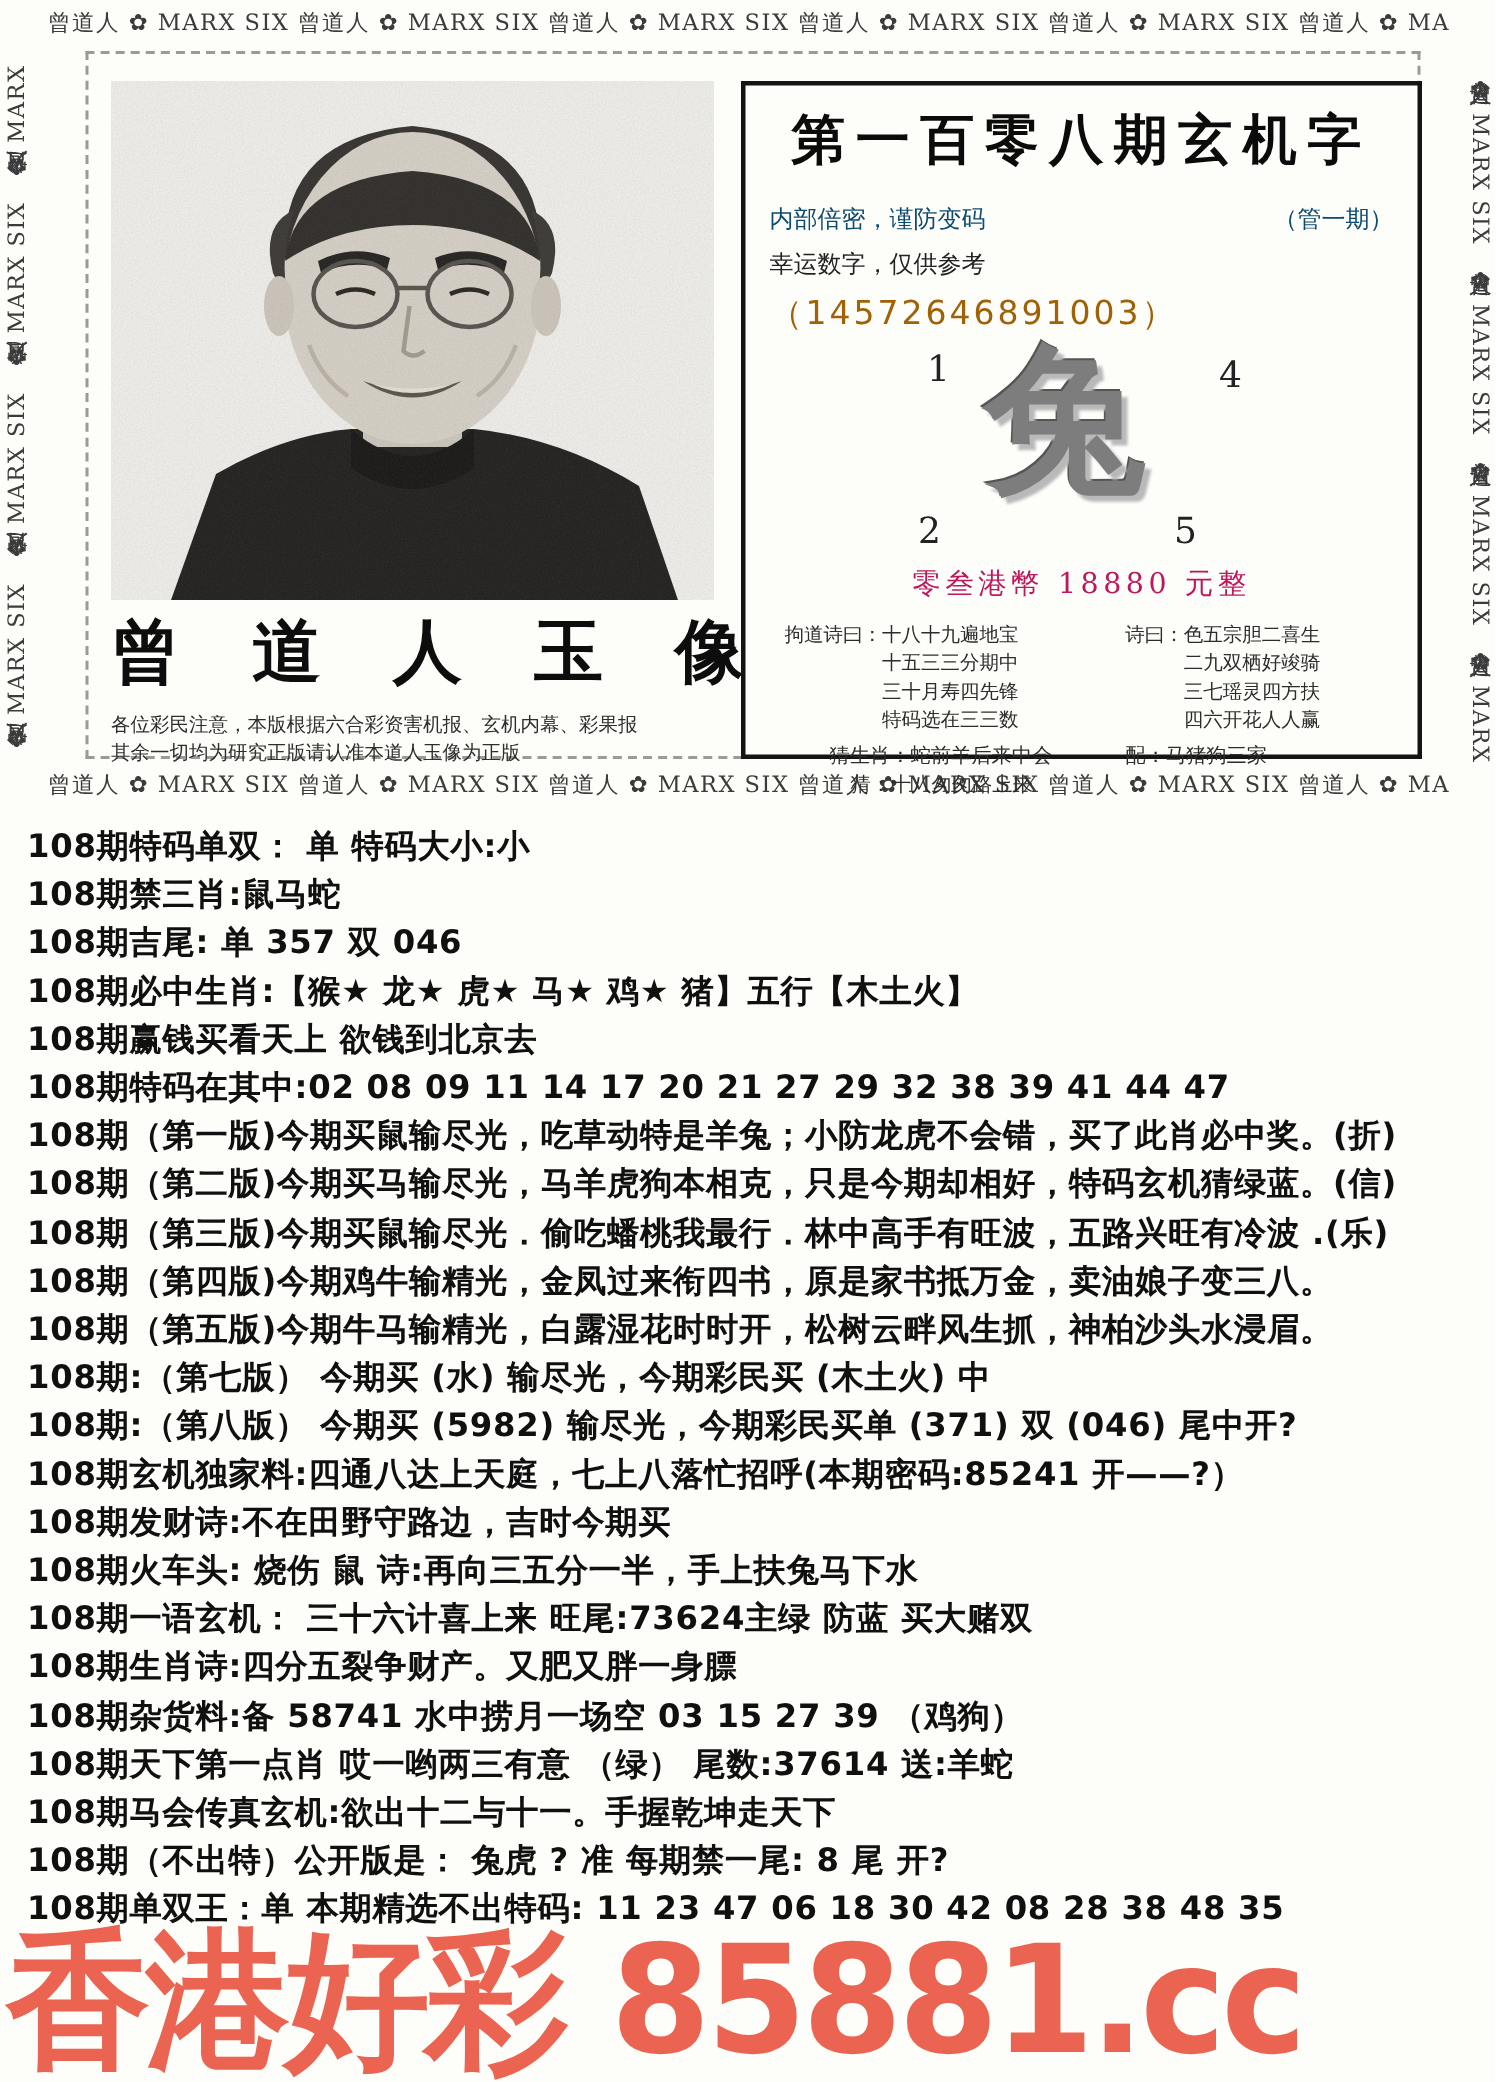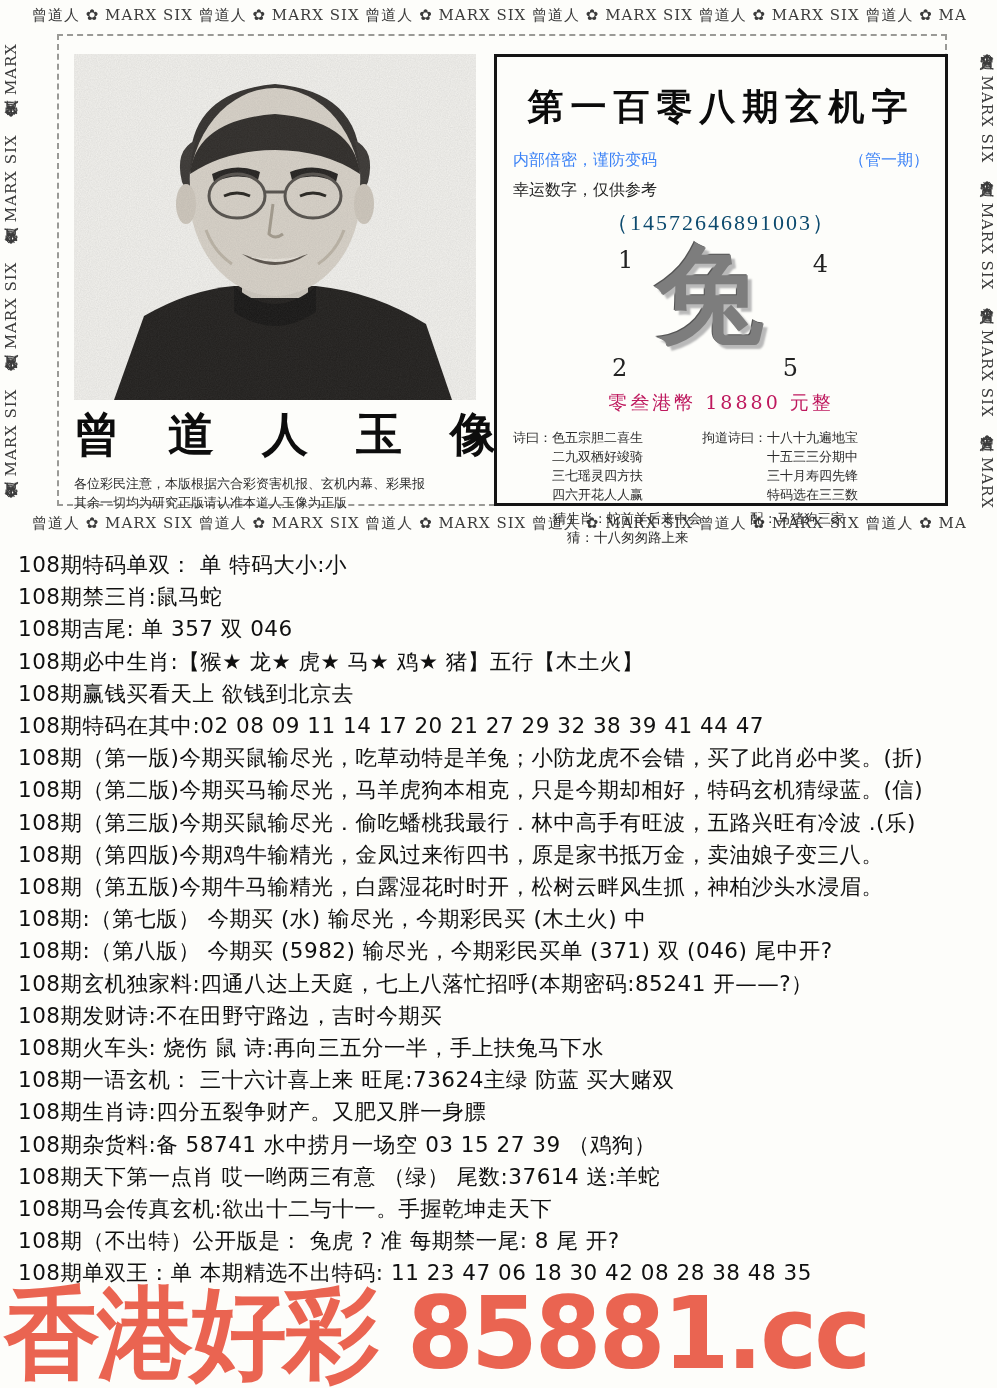--- a/index.html
+++ b/index.html
@@ -34,25 +34,25 @@
   .notes { font-size:13px; color:#2e2e2e; line-height:19px; margin-top:8px; }
   
   .panel {
     position:absolute; left:494px; top:54px; width:454px; height:452px;
     border:3px solid #141414; box-sizing:border-box; padding:8px 16px 6px;
     background:#fdfdfa;
   }
   .panel-title {
     font-family:"DejaVu Serif","Liberation Serif",serif;
     font-size:36px; font-weight:bold; letter-spacing:7px;
-    text-align:center; margin-top:18px; white-space:nowrap; color:#0b0b0b;
-  }
-  .panel-row1 { display:flex; justify-content:space-between; margin-top:18px; font-size:16px; color:#3b82f6; }
+    text-align:center; margin-top:4px; white-space:nowrap; color:#0b0b0b;
+  }
+  .panel-row1 { display:flex; justify-content:space-between; margin-top:18px; font-size:16px; color:#0c4a6e; }
   .panel-line2 { font-size:16px; margin-top:9px; color:#222; }
-  .lucky { font-size:22px; text-align:center; margin-top:7px; letter-spacing:2px; color:#0c4a6e;font-family:Liberation Serif, serif; }
+  .lucky { font-size:22px; margin-top:7px; letter-spacing:2px; color:#a16207; }
   .figure { position:relative; width:250px; height:142px; margin:2px auto 0; }
   .rabbit {
     position:absolute; left:60px; top:-6px; font-size:108px; line-height:120px;
     font-family:"DejaVu Serif","Liberation Serif",serif; font-weight:bold;
     color:#7d7d7d; text-shadow:4px 4px 2px #b9b9b9, -1px -1px 0 #555;
   }
   .fig-num { position:absolute; font-size:24px; font-family:"DejaVu Serif","Liberation Serif",serif; color:#222; }
   .fig-num-1 { left:22px;  top:6px; }
   .fig-num-4 { right:18px; top:10px; }
   .fig-num-2 { left:16px;  bottom:0; }
@@ -65,21 +65,21 @@
            font-family:"DejaVu Serif","Liberation Serif",serif; color:#2c2c2c; }
   .poem { display:flex; }
   .poem-l { width:57%; padding-left:10px; box-sizing:border-box; }
   .poem-r { width:43%; }
   .guesses { display:flex; margin-top:5px; font-size:13.5px; line-height:19px;
              font-family:"DejaVu Serif","Liberation Serif",serif; color:#2c2c2c; }
   .guess-col { width:57%; padding-left:40px; box-sizing:border-box; }
   .guess-indent { padding-left:14px; }
   .pair-col { width:43%; }
   
-  .body-lines { position:absolute; left:18px; top:549px; width:978px; }
+  .body-lines { position:absolute; left:18px; top:549px; width:978px;font-weight:bold; }
   .body-line {
     font-size:21.5px; line-height:32.2px; white-space:nowrap;
     color:#101010; letter-spacing:0.5px;
   }
   
   .watermark {
     position:absolute; left:4px; top:1268px; z-index:5;
     font-size:100px; font-weight:bold; white-space:nowrap;
     letter-spacing:-3px; transform:scaleX(0.96); transform-origin:left center;
     pointer-events:none;
@@ -158,36 +158,36 @@
       <span class="fig-num fig-num-1">1</span>
       <span class="fig-num fig-num-4">4</span>
       <span class="rabbit">兔</span>
       <span class="fig-num fig-num-2">2</span>
       <span class="fig-num fig-num-5">5</span>
     </div>
 
     <div class="price">零叁港幣 18880 元整</div>
 
     <div class="poems">
+      <div class="poem poem-l">
+        <span>拘道诗曰：</span>
+        <span>
+            <span style="display:block">十八十九遍地宝</span>
+            <span style="display:block">十五三三分期中</span>
+            <span style="display:block">三十月寿四先锋</span>
+            <span style="display:block">特码选在三三数</span>
+          </span>
+      </div>
       <div class="poem poem-r">
         <span>诗曰：</span>
         <span>
             <span style="display:block">色五宗胆二喜生</span>
             <span style="display:block">二九双栖好竣骑</span>
             <span style="display:block">三七瑶灵四方扶</span>
             <span style="display:block">四六开花人人赢</span>
-          </span>
-      </div>
-      <div class="poem poem-l">
-        <span>拘道诗曰：</span>
-        <span>
-            <span style="display:block">十八十九遍地宝</span>
-            <span style="display:block">十五三三分期中</span>
-            <span style="display:block">三十月寿四先锋</span>
-            <span style="display:block">特码选在三三数</span>
           </span>
       </div>
     </div>
 
     <div class="guesses">
       <div class="guess-col">
         <div>猜生肖：蛇前羊后来中会</div>
         <div class="guess-indent">猜：十八匆匆路上来</div>
       </div>
       <div class="pair-col">配：马猪狗三家</div>

